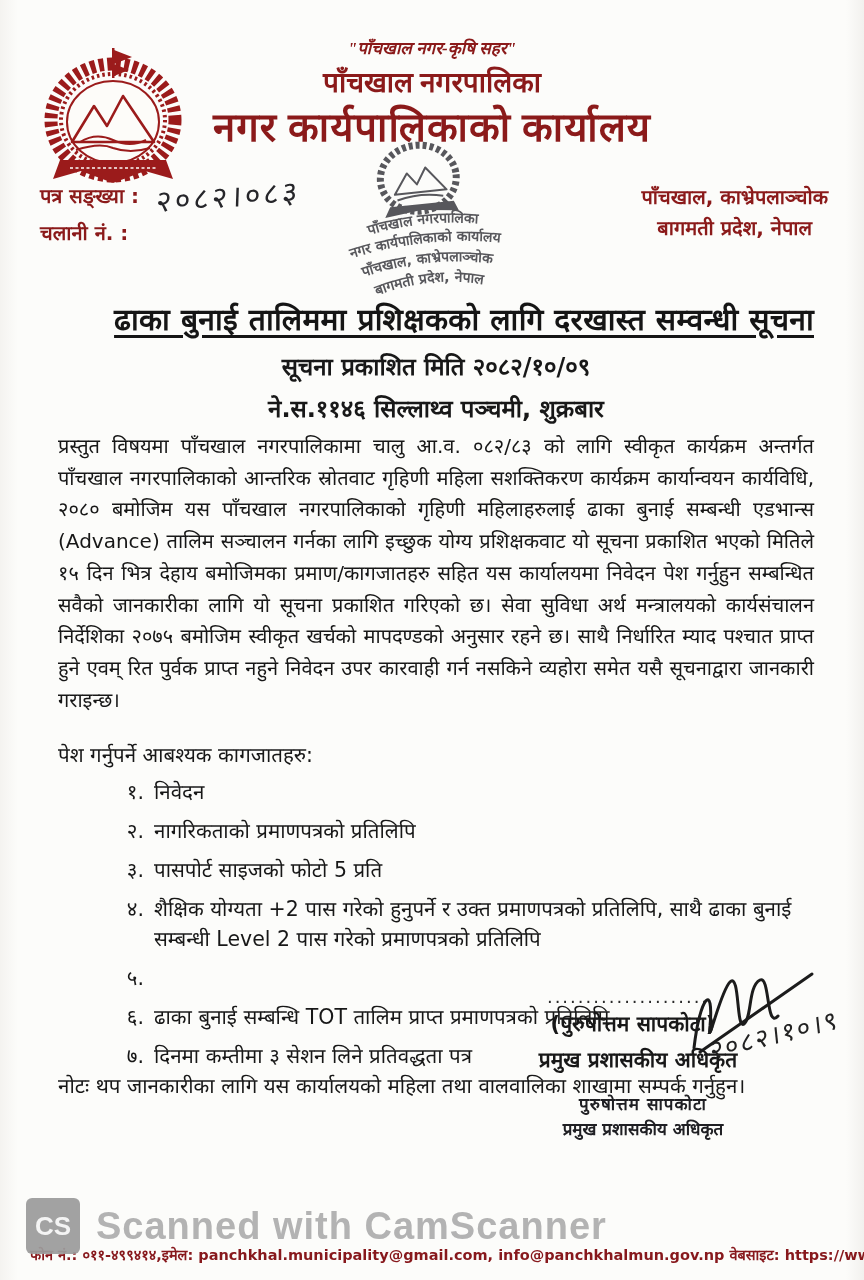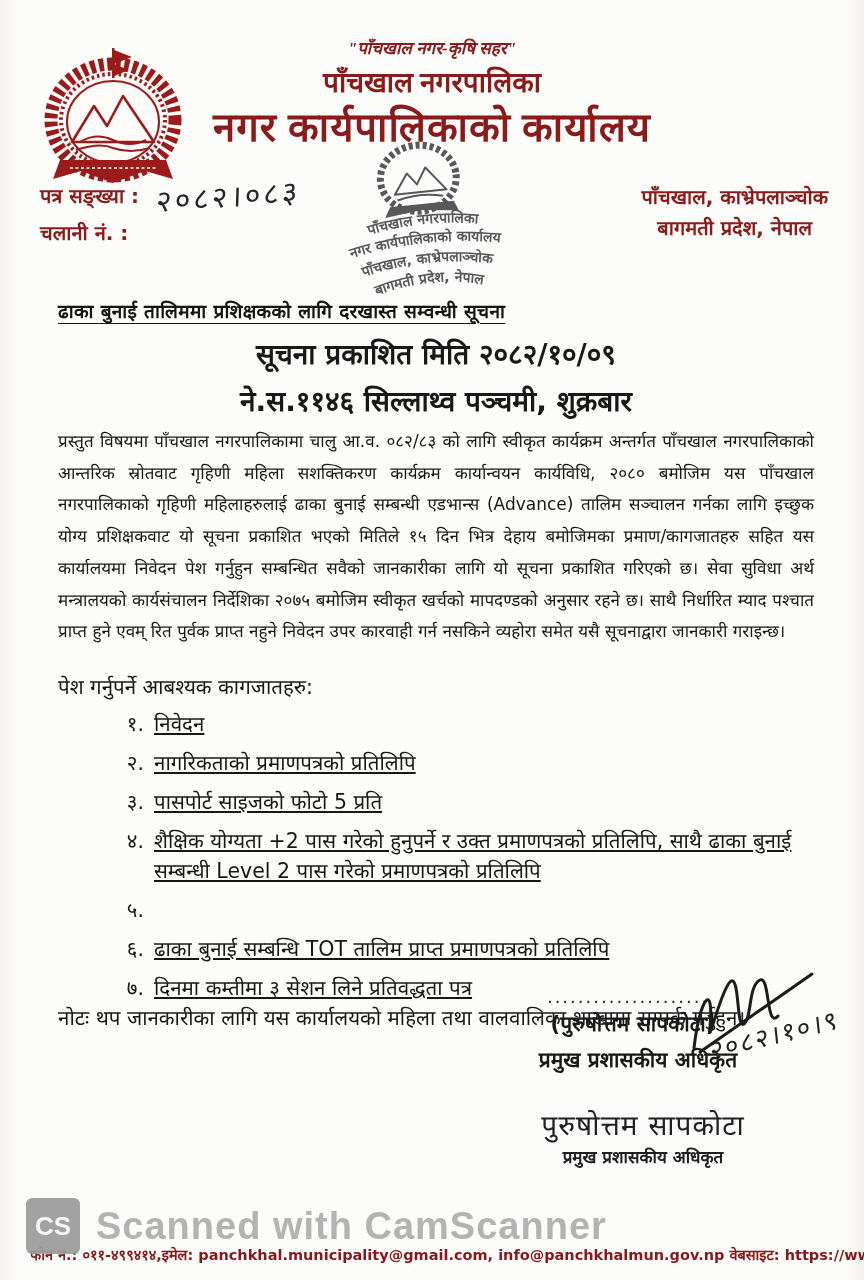--- a/index.html
+++ b/index.html
@@ -21,37 +21,37 @@
   .meta{position:absolute;left:40px;top:178px;font-size:20px;font-weight:bold;color:#8b1a1a;line-height:36px;}
   .handnum{
     display:inline-block;font-family:"DejaVu Serif",serif;font-size:30px;font-weight:normal;color:#26262a;
     transform:rotate(-4deg) skewX(-6deg);margin-left:10px;letter-spacing:3px;vertical-align:-4px;
   }
   .addr{position:absolute;right:36px;top:182px;text-align:center;color:#8b1a1a;font-weight:bold;font-size:20px;line-height:31px;}
   .inkstamp{position:absolute;left:316px;top:138px;transform:rotate(-6deg);opacity:.82;}
   
   .content{position:absolute;left:58px;right:50px;top:298px;}
   .title{
-    text-align:left;font-size:19px;font-weight:bold;color:#151515;
+    text-align:right;font-size:30px;font-weight:bold;color:#151515;
     text-decoration:underline;text-underline-offset:5px;margin-bottom:10px;letter-spacing:.3px;
   }
-  .subline{text-align:center;font-size:28px;font-weight:600;margin-bottom:7px;color:#181818;margin-top:9px;}
-  .para{font-size:17px;line-height:31.7px;text-align:justify;color:#171717;margin-top:0;}
+  .subline{text-align:center;font-size:24px;font-weight:600;margin-bottom:7px;color:#181818;margin-top:9px;}
+  .para{font-size:20px;line-height:31.7px;text-align:justify;color:#171717;margin-top:0;}
   .docshead{font-size:20.5px;margin-top:24px;color:#171717;}
   .doclist{margin-top:8px;}
   .docitem{display:flex;font-size:20.5px;line-height:30px;margin-top:9px;color:#171717;}
   .docnum{width:34px;margin-left:52px;flex:none;text-align:right;padding-right:10px;}
-  .doctext{max-width:660px;text-decoration:underline;}
+  .doctext{max-width:660px;}
   .noteline{font-size:20.5px;margin-top:0;color:#171717;}
   
   .sig{position:absolute;right:26px;top:986px;width:350px;text-align:center;color:#181818;}
   .dots{font-size:18px;letter-spacing:2px;color:#2a2a2a;margin-right:70px;}
   .signame{font-size:21px;font-weight:600;margin-top:2px;margin-right:60px;}
   .sigdesig{font-size:21px;font-weight:600;margin-top:8px;margin-right:50px;}
-  .stampname{font-size:28px;font-weight:normal;color:#202024;margin-top:32px;margin-right:40px;letter-spacing:1px;}
+  .stampname{font-size:17px;font-weight:bold;color:#202024;margin-top:19px;margin-right:40px;letter-spacing:1px;}
   .stampdesig{font-size:17px;font-weight:bold;color:#202024;margin-top:2px;margin-right:40px;}
   .scribble{position:absolute;right:-6px;top:-18px;}
   .handdate{
     position:absolute;right:-2px;top:30px;font-family:"DejaVu Serif",serif;font-size:26px;color:#222;
     transform:rotate(-14deg) skewX(-8deg);letter-spacing:2px;
   }
   
   .watermark{position:absolute;left:26px;top:1198px;display:flex;align-items:flex-start;}
   .csbox{
     width:54px;height:56px;background:#9c9c9c;border-radius:6px;opacity:.93;z-index:6;position:relative;

